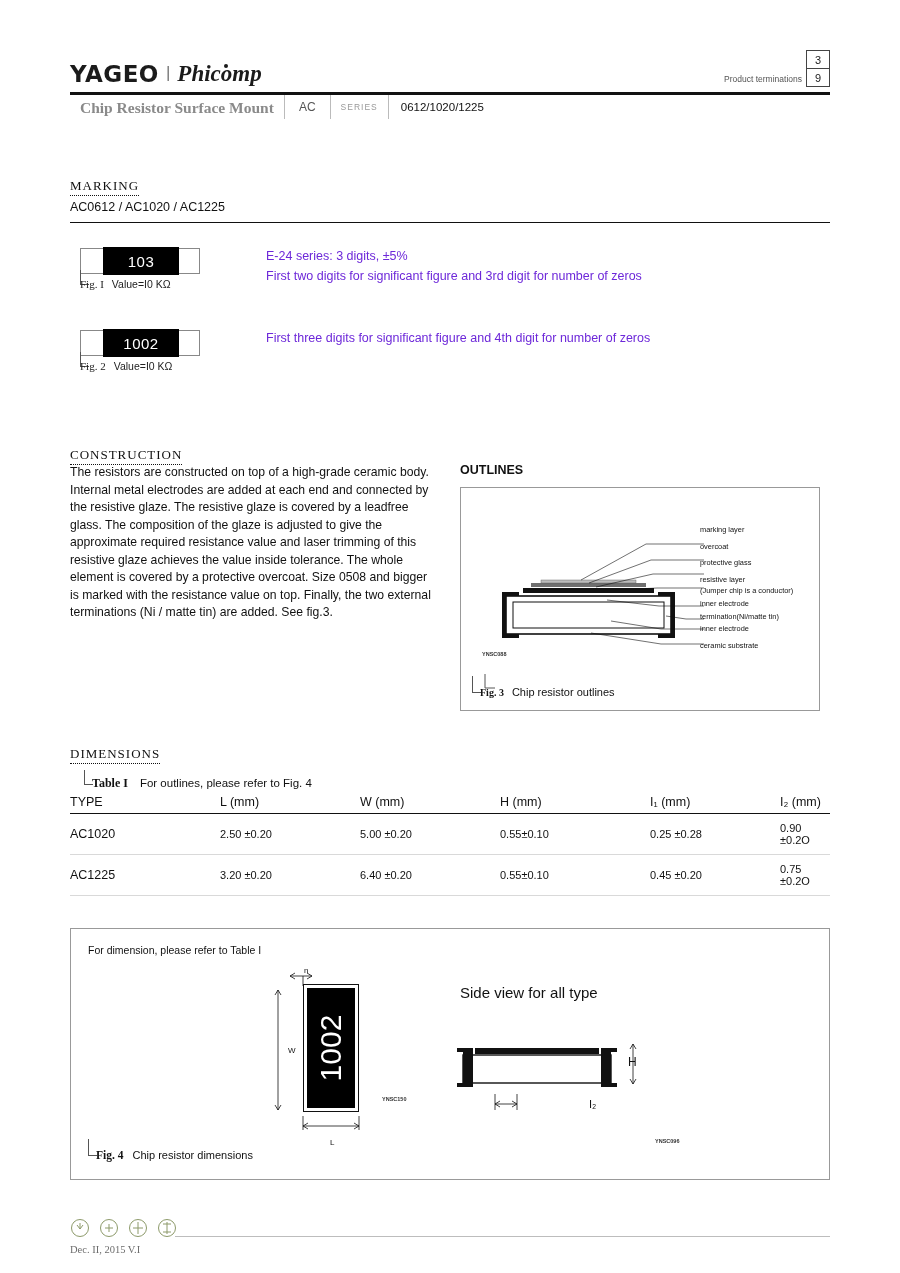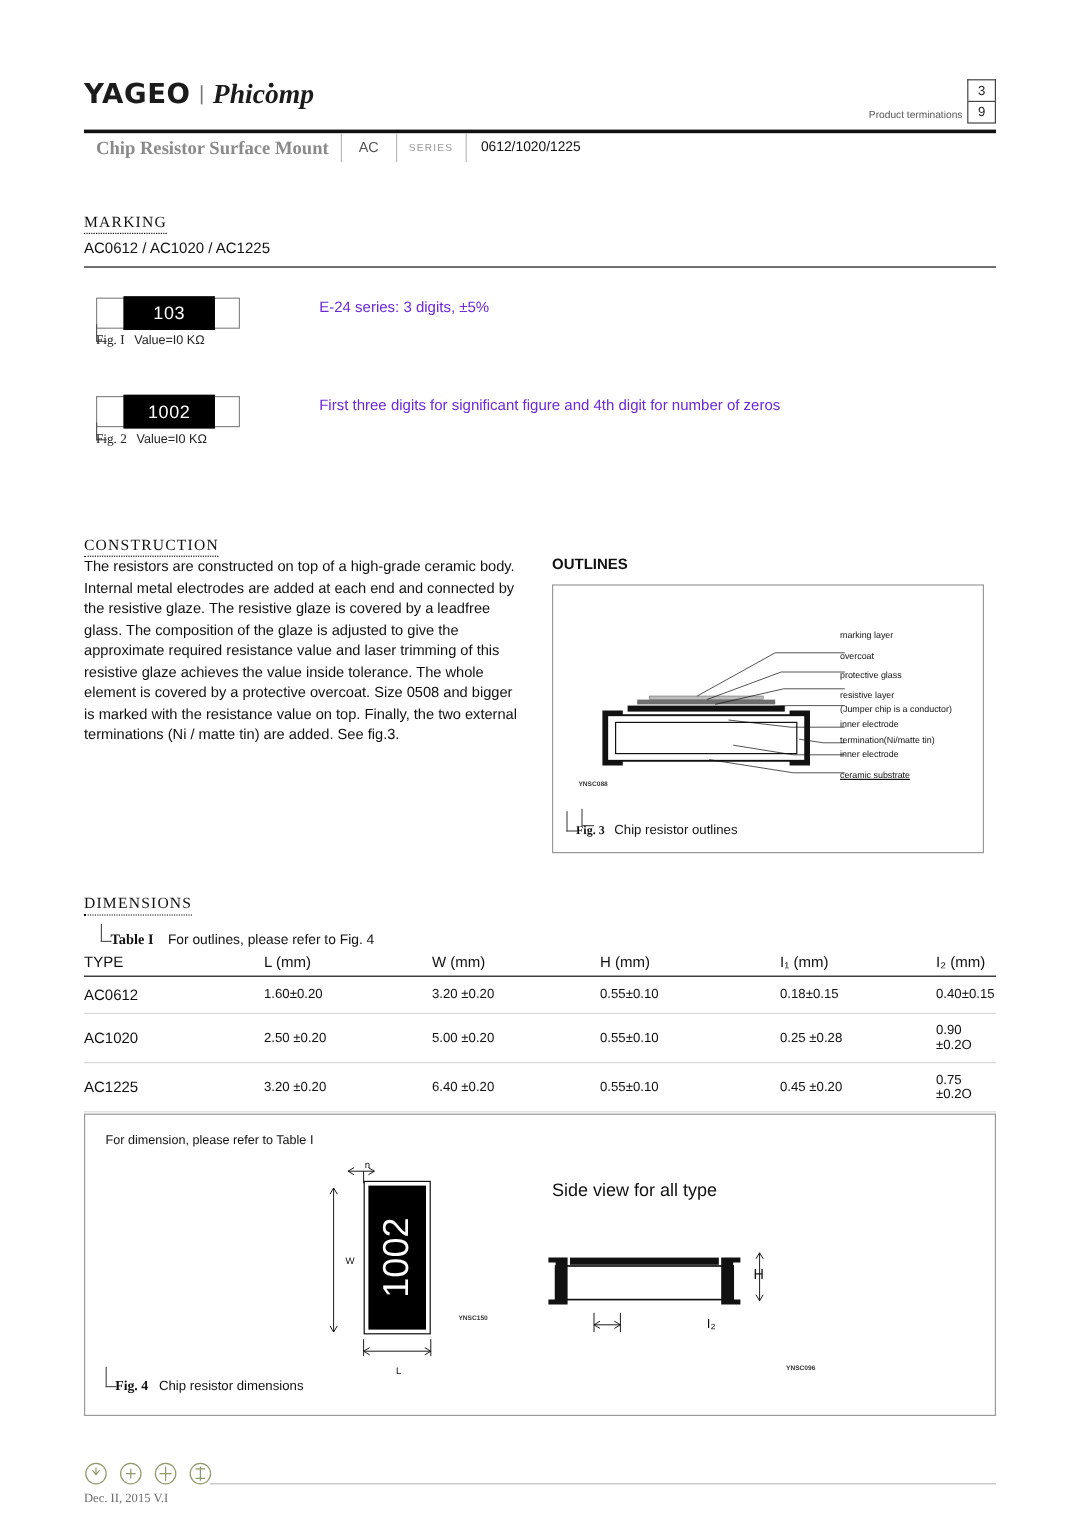--- a/index.html
+++ b/index.html
@@ -8,21 +8,21 @@
     background:#ffffff;
     font-family:"Liberation Sans", sans-serif;
     color:#111;
     position:relative;
     overflow:hidden;
   }
   .page { position:absolute; inset:0; }
 
   
   .header { position:absolute; left:70px; top:50px; width:760px; }
-  .logo-row { display:flex; align-items:flex-start; justify-content:space-between;margin-top:16px; }
+  .logo-row { display:flex; align-items:flex-end; justify-content:space-between; }
   .logo { display:flex; align-items:center; gap:6px; }
   .logo-yageo {
     font-family:"DejaVu Sans", sans-serif;
     font-weight:bold; font-size:23px; letter-spacing:0.5px; color:#1b1b1b;
   }
   .logo-sep { font-size:17px; color:#777; margin:0 1px 3px 1px; }
   .logo-phicomp {
     font-family:"Liberation Serif", serif;
     font-style:italic; font-weight:bold; font-size:23px; color:#1b1b1b;
     position:relative;
@@ -254,20 +254,21 @@
         </div>
     </div>
     <div class="fig-tick"></div>
     <div class="fig-caption">
       <span class="lbl">Fig. I</span>
       <span>Value=I0 KΩ</span>
     </div>
   </div>
   <div class="marking-text" style="left:266px; top:246px;">
     <div>E-24 series: 3 digits, ±5%</div>
+    <div>First two digits for significant figure and 3rd digit for number of zeros</div>
   </div>
 
   <div class="fig-block" style="left:80px; top:330px; width:220px;">
     <div class="chip-wrap">
       <div class="chip-outer"></div>
       <div class="chip-inner">
           <div class="chip">1002</div>
         </div>
     </div>
     <div class="fig-tick"></div>
@@ -315,21 +316,21 @@
   </div>
   <div class="leader-labels">
     <div>marking layer</div>
     <div style="margin-top:4px;">overcoat</div>
     <div style="margin-top:4px;">protective glass</div>
     <div style="margin-top:4px;">resistive layer</div>
     <div style="margin-top:-1px;">(Jumper chip is a conductor)</div>
     <div>inner electrode</div>
     <div>termination(Ni/matte tin)</div>
     <div>inner electrode</div>
-    <div style="margin-top:4px;text-decoration:underline;">ceramic substrate</div>
+    <div style="margin-top:4px;">ceramic substrate</div>
   </div>
   <div class="small-code" style="left:482px; top:651px;">YNSC088</div>
   <div class="outl-tick"></div>
   <div class="outl-caption">
     <b>Fig. 3</b>
     <span>Chip resistor outlines</span>
   </div>
 
   <div class="dim-head">
     <span class="sec-head dotted">DIMENSIONS</span>
@@ -345,28 +346,20 @@
       <tr>
         <th>TYPE</th>
         <th>L (mm)</th>
         <th>W (mm)</th>
         <th>H (mm)</th>
         <th>I₁ (mm)</th>
         <th>I₂ (mm)</th>
       </tr>
     </thead>
     <tbody>
-      <tr>
-        <td class="type">AC0612</td>
-        <td>1.60±0.20</td>
-        <td>3.20 ±0.20</td>
-        <td>0.55±0.10</td>
-        <td>0.18±0.15</td>
-        <td>0.40±0.15</td>
-      </tr>
       <tr>
         <td class="type">AC1020</td>
         <td>2.50 ±0.20</td>
         <td>5.00 ±0.20</td>
         <td>0.55±0.10</td>
         <td>0.25 ±0.28</td>
         <td>0.90 ±0.2O</td>
       </tr>
       <tr>
         <td class="type">AC1225</td>

